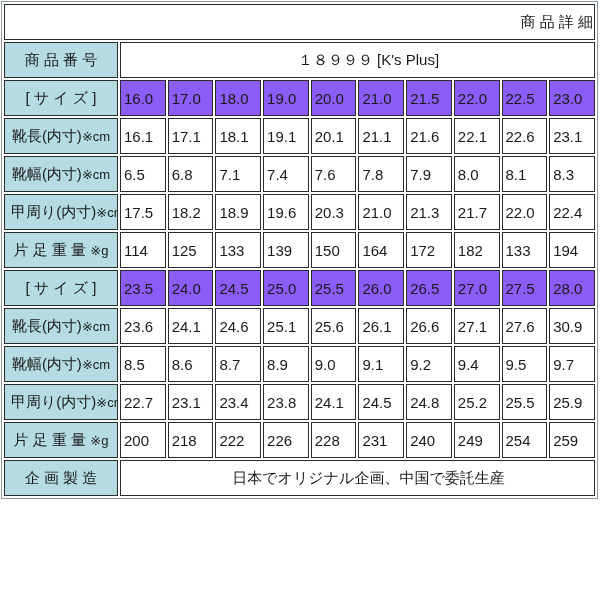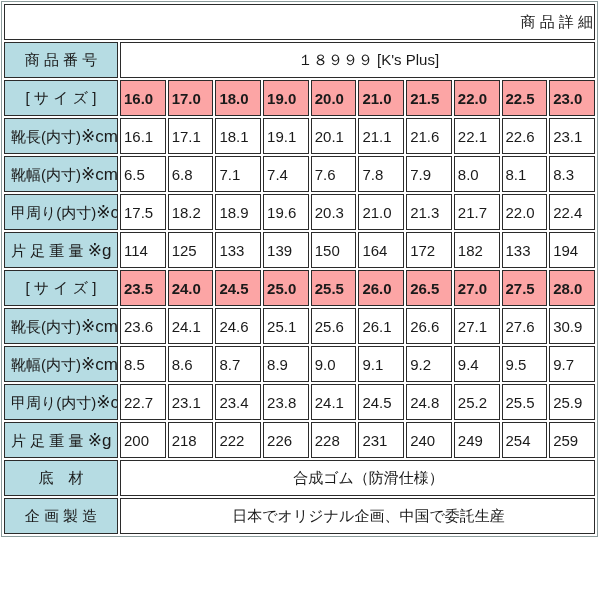--- a/index.html
+++ b/index.html
@@ -42,25 +42,24 @@
     background: #ffffff;
     text-align: center;
     padding-left: 23px;
   }
   td.num {
     background: #ffffff;
     text-align: left;
     padding-left: 3px;
   }
   td.num.hdr {
-    background: #fca5a5;
-    font-weight: bold;
+    background: #8b5cf6;
   }
   .suffix {
-    font-size: 17px;
+    font-size: 13px;
   }
 </style>
 </head>
 <body>
 
 <table class="spec">
   <colgroup>
     <col style="width:114px">
     <col>
       <col>
@@ -219,24 +218,20 @@
     <td class="num">228</td>
     <td class="num">231</td>
     <td class="num">240</td>
     <td class="num">249</td>
     <td class="num">254</td>
     <td class="num">259</td>
   </tr>
 
 
 
-  <tr>
-    <th class="lbl">底　材</th>
-    <td class="val-center" colspan="10">合成ゴム（防滑仕様）</td>
-  </tr>
 
   <tr>
     <th class="lbl">企 画 製 造</th>
     <td class="val-center" colspan="10">日本でオリジナル企画、中国で委託生産</td>
   </tr>
 
   </tbody>
 </table>
 
 </body></html>

